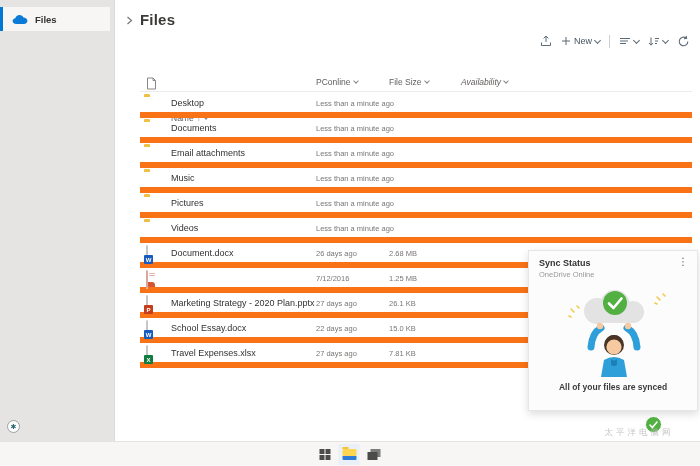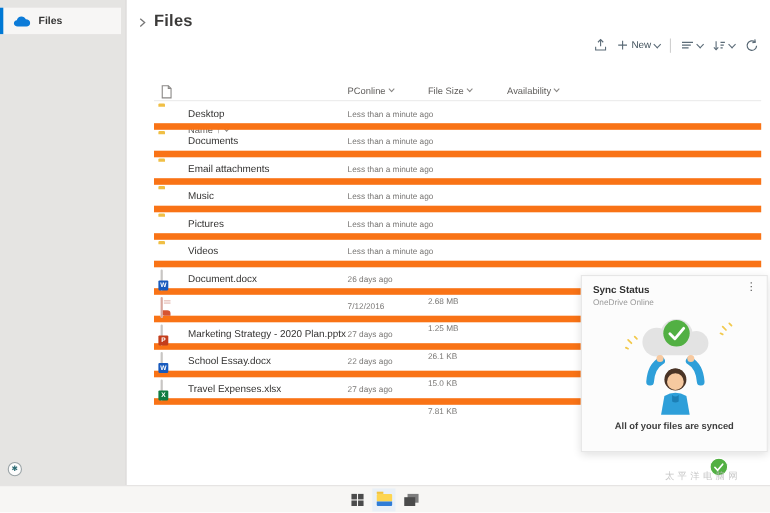--- a/index.html
+++ b/index.html
@@ -27,30 +27,30 @@
   .tb-divider { width:1px; height:13px; background:#d0d0d0; }
   .tb-icon svg { display:block; }
 
   
   .thead { position:absolute; left:140px; top:74px; width:552px; height:18px; border-bottom:1px solid #ececec; font-size:8.5px; color:#605e5c; }
   .thead .col { position:absolute; top:3px; display:flex; align-items:center; gap:3px; }
   .col-doc-icon { left:6px; top:1px; }
   .col-name { left:31px;margin-top:36px; }
   .col-modified { left:176px; }
   .col-size { left:249px; }
-  .col-avail { left:321px; }
+  .col-avail { left:321px;font-style:italic; }
   .sort-arrow { font-size:8px; color:#605e5c; }
   .hchev { width:4px; height:4px; border-right:1px solid #8a8886; border-bottom:1px solid #8a8886; transform:rotate(45deg); margin-top:-2px; }
 
   .rows { position:absolute; left:140px; top:93px; width:552px; }
   .frow { position:relative; height:25px; border-bottom:6px solid #f97316; cursor:default; }
   .frow .fic { position:absolute; left:4px; top:3px; width:15px; height:14px; }
   .frow .fname { position:absolute; left:31px; top:5px; font-size:9px; color:#323130; white-space:nowrap; }
   .frow .fmod { position:absolute; left:176px; top:6px; font-size:7.5px; color:#797775; white-space:nowrap; }
-  .frow .fsize { position:absolute; left:249px; top:6px; font-size:7.5px; color:#797775;margin-top:20px; }
+  .frow .fsize { position:absolute; left:249px; top:6px; font-size:7.5px; color:#797775; }
   .frow .favail { position:absolute; left:321px; top:6px; font-size:7.5px; color:#797775; }
 
   
   .ic-folder { width:14px; height:10px; margin-top:2px; background:#fbd15b; border-radius:1px; position:relative; }
   .ic-folder:before { content:""; position:absolute; top:-2px; left:0; width:6px; height:3px; background:#f0bf45; border-radius:1px 1px 0 0; }
   .ic-page { width:11px; height:13px; background:#fff; border:1px solid #c8c6c4; border-radius:1px; position:relative; margin-left:2px; }
   .ic-badge { position:absolute; left:-3px; bottom:-1px; width:9px; height:9px; border-radius:1px; color:#fff; font-size:6px; font-weight:bold; display:flex; align-items:center; justify-content:center; line-height:1; }
   .badge-word { background:#185abd; }
   .badge-excel { background:#107c41; }
   .badge-ppt { background:#c43e1c; }

